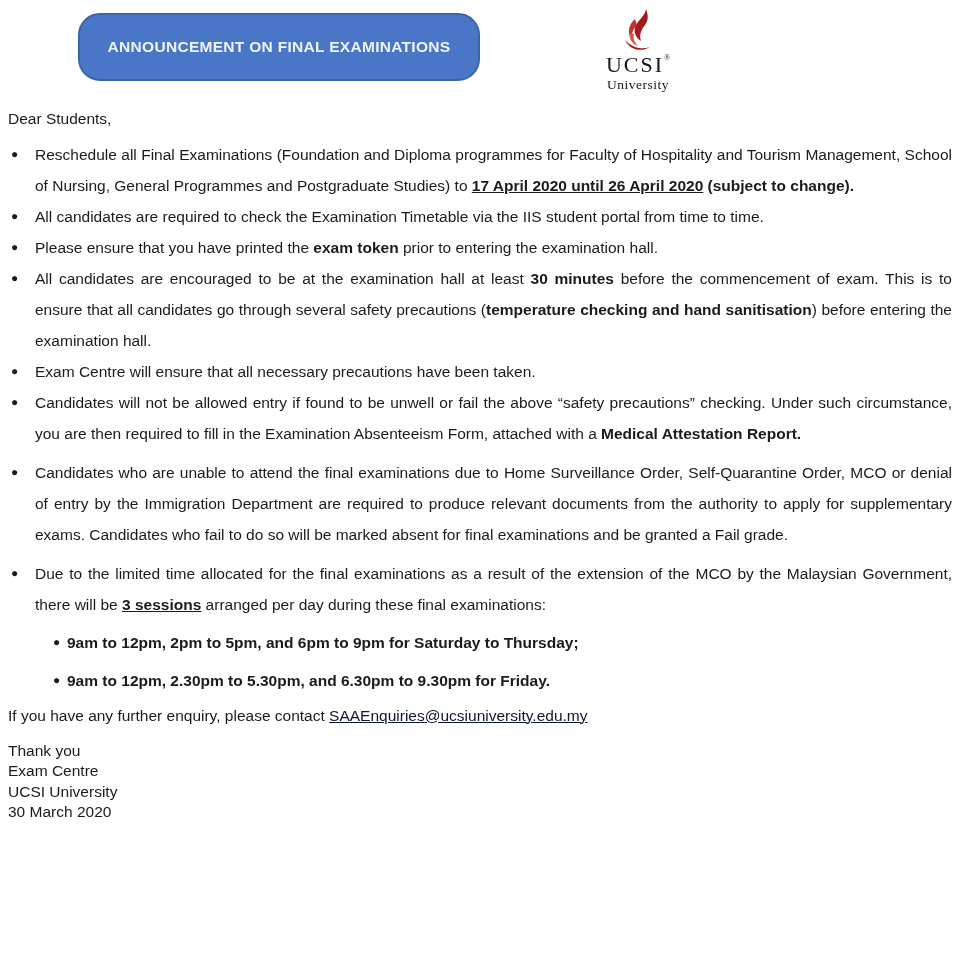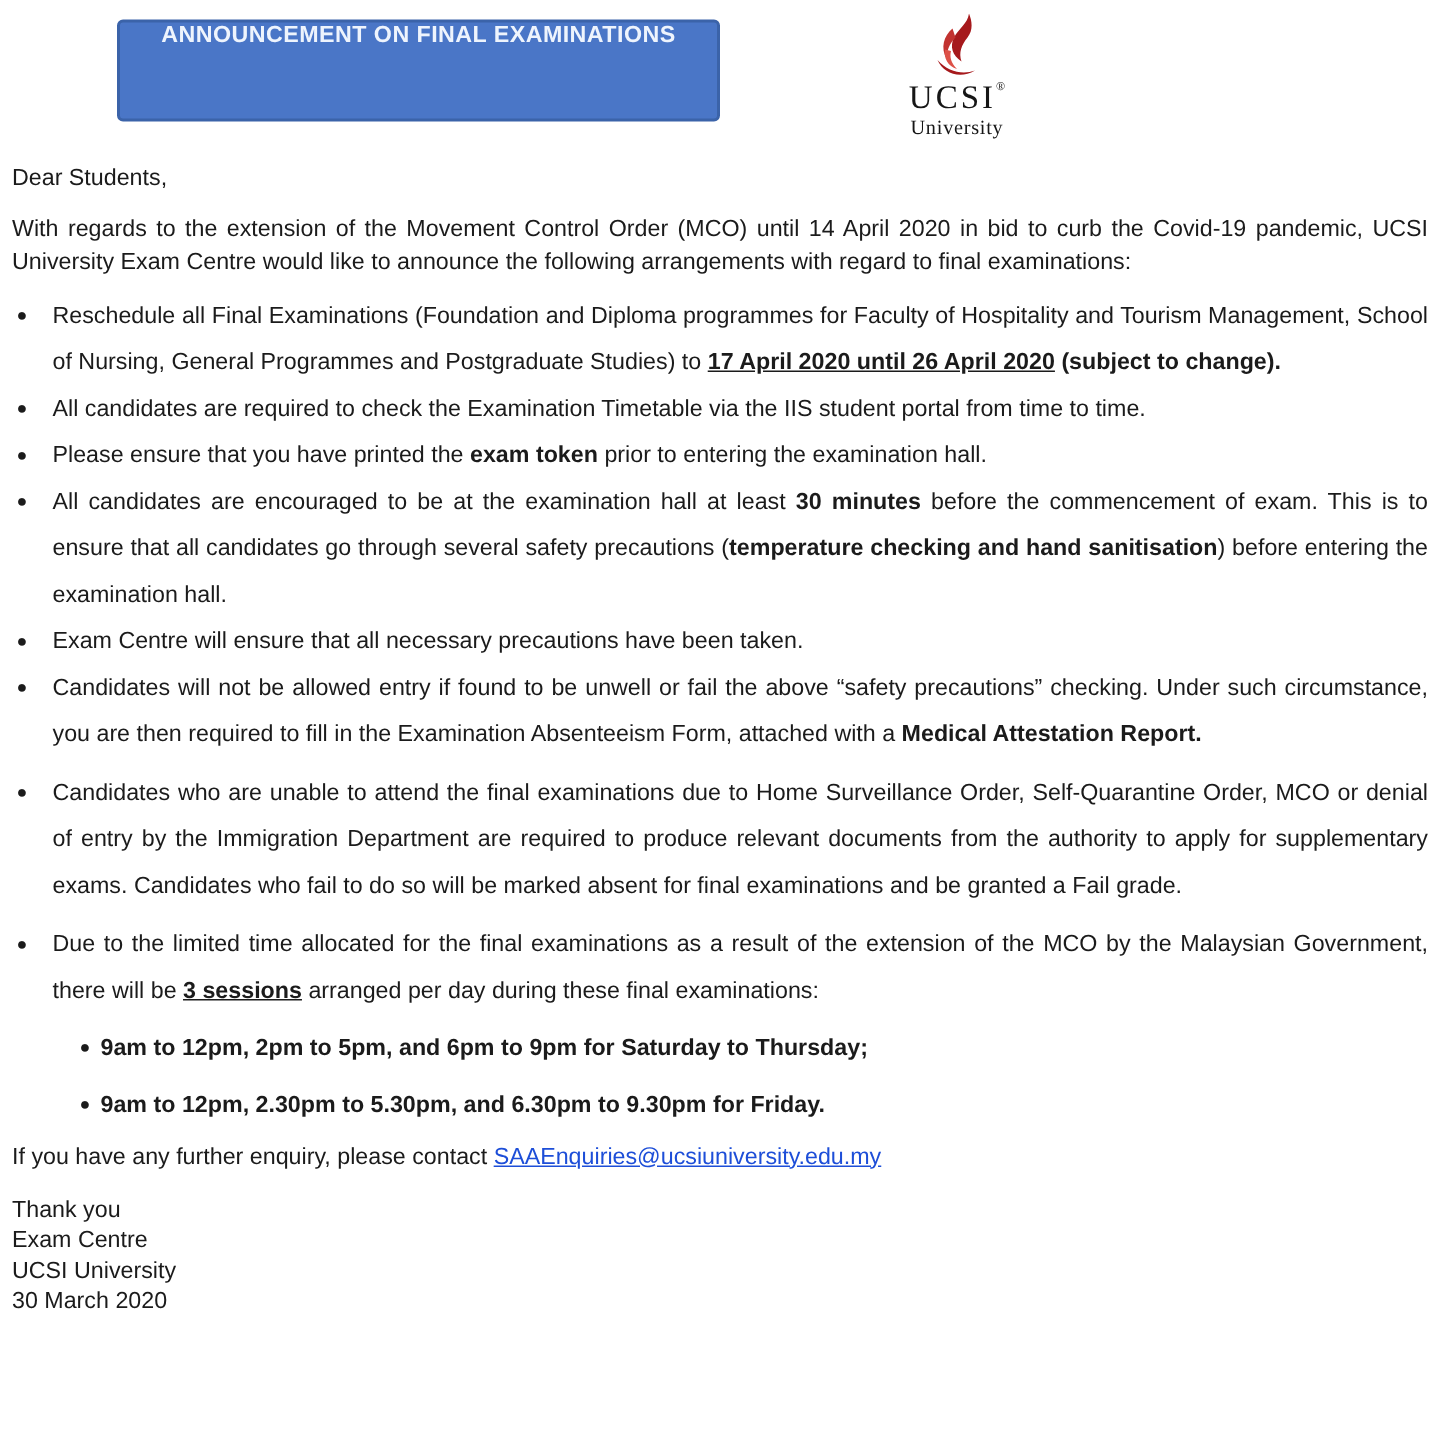--- a/index.html
+++ b/index.html
@@ -12,22 +12,22 @@
   }
   .page { width: 960px; height: 960px; padding: 0 8px; }
 
   
   header { display: flex; align-items: flex-start; padding-top: 13px; }
   .banner {
     margin-left: 70px;
     width: 402px; height: 68px;
     background: #4a76c7;
     border: 2px solid #3b63a9;
-    border-radius: 4px;
-    display: flex; align-items: flex-start; justify-content: center;
+    border-radius: 22px;
+    display: flex; align-items: center; justify-content: center;
   }
   .banner span {
     color: #eef4fd; font-weight: bold; font-size: 15.5px; letter-spacing: 0.3px;
   }
   .logo {
     margin-left: 112px; margin-top: -4px;
     width: 92px; text-align: center; line-height: 1;
   }
   .logo svg { display: block; margin: 0 auto; }
   .logo-acronym-row { margin-top: 1px; white-space: nowrap; }
@@ -56,21 +56,21 @@
   .dot { width: 27px; flex-shrink: 0; padding-left: 3px; font-size: 12px; }
   .content { flex: 1; text-align: justify; }
 
   .sub-list { margin: 7px 0 0 34px; }
   .sub-list li { display: flex; font-size: 15.5px; line-height: 31px; font-weight: bold; }
   .sub-list li + li { margin-top: 7px; }
   .sub-list .dot { width: 25px; padding-left: 11px; font-weight: normal; }
 
   .closing { margin-top: 27px; }
   .enquiry { margin-top: 9px; }
-  .email-link { color: #1d4ed8; text-decoration: underline; cursor: pointer; margin-top: 40px; }
+  .email-link { color: #0f172a; text-decoration: underline; cursor: pointer; margin-top: 40px; }
 
   .signature { margin-top: 14px; font-size: 15.5px; line-height: 20.5px; }
 </style>
 </head>
 <body>
 
 <div class="page">
 
   <header>
     <div class="banner">
@@ -84,21 +84,20 @@
         <path d="M8 31 C12 40 23 44 33 38 C25 41 15 39 8 31 Z" fill="#A6191C"></path>
       </svg>
       <div class="logo-acronym-row"><span class="acronym">UCSI</span><sup class="reg">®</sup></div>
       <div class="logo-subtitle">University</div>
     </div>
   </header>
 
   <main>
     <p class="greeting">Dear Students,</p>
 
-    <p class="para justify">With regards to the extension of the Movement Control Order (MCO) until 14 April 2020 in bid to curb the Covid-19 pandemic, UCSI University Exam Centre would like to announce the following arrangements with regard to final examinations:</p>
 
     <ul class="main-list">
       <li>
         <span class="dot">●</span>
         <div class="content"><span>Reschedule all Final Examinations (Foundation and Diploma programmes for Faculty of Hospitality and Tourism Management, School of Nursing, General Programmes and Postgraduate Studies) to </span><span class="b u">17 April 2020 until 26 April 2020</span><span class="b"> (subject to change).</span></div>
       </li>
       <li>
         <span class="dot">●</span>
         <div class="content"><span>All candidates are required to check the Examination Timetable via the IIS student portal from time to time.</span></div>
       </li>

